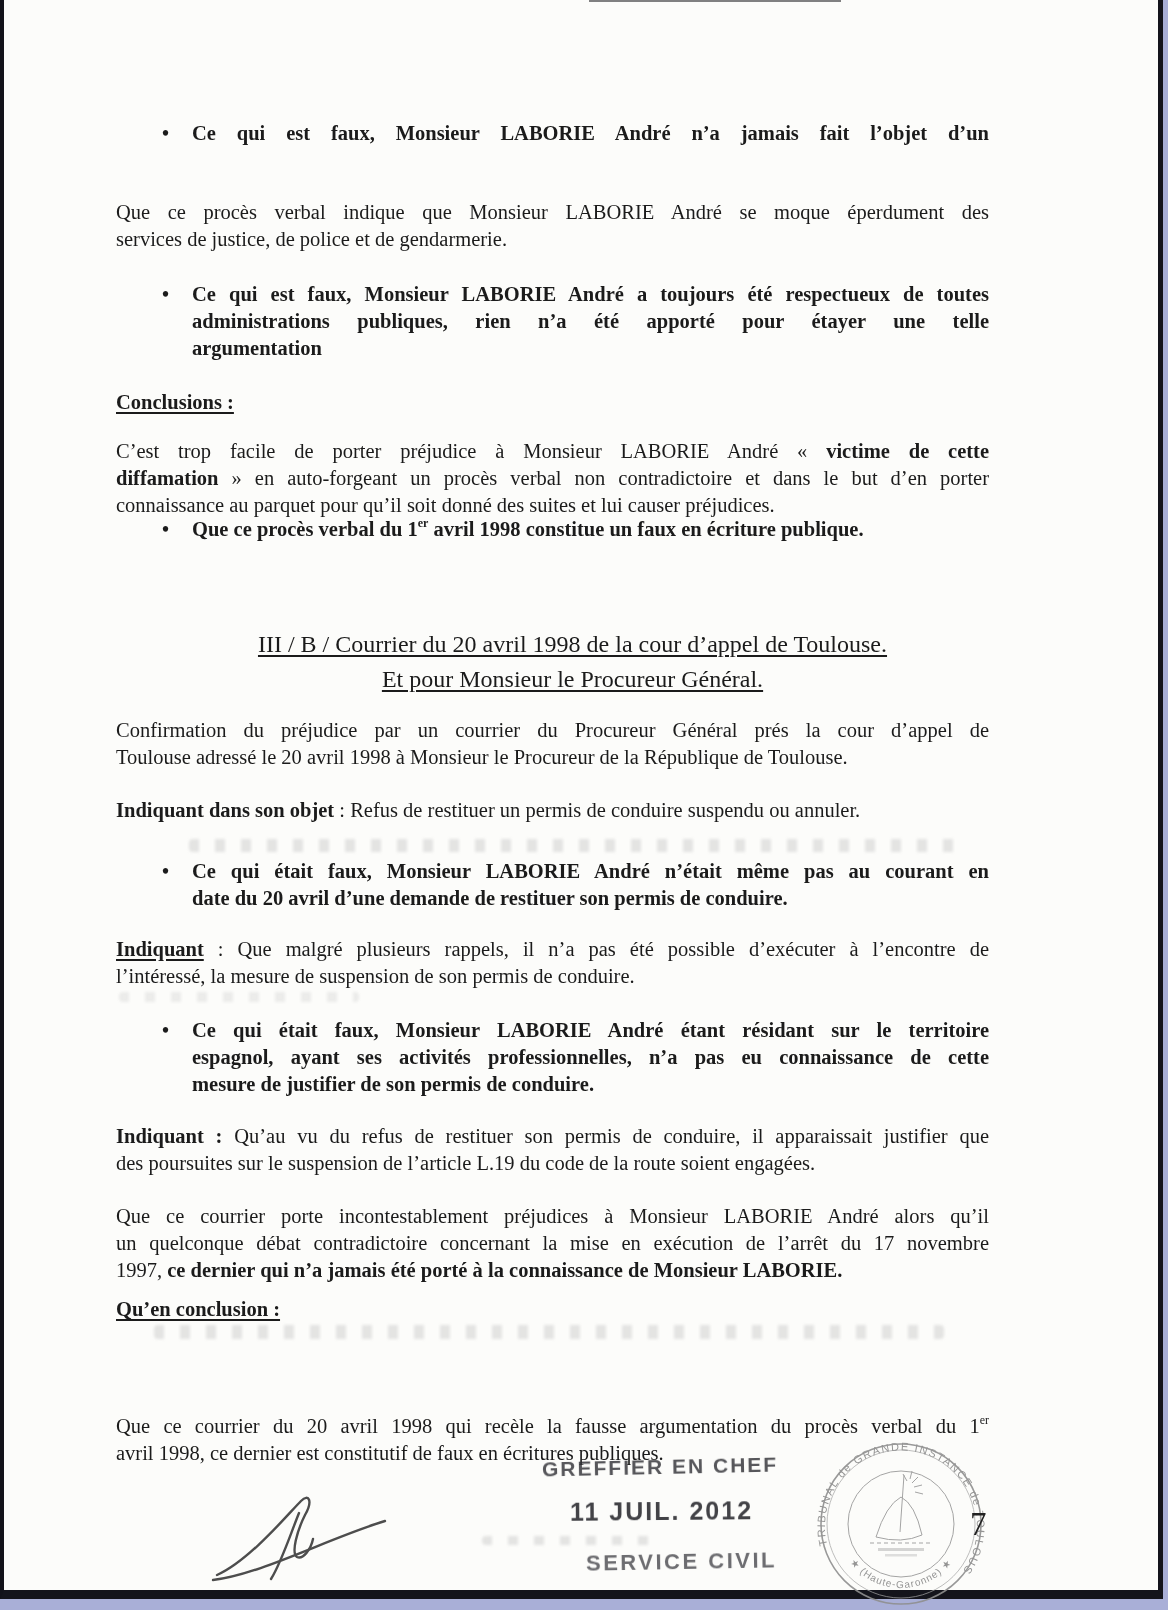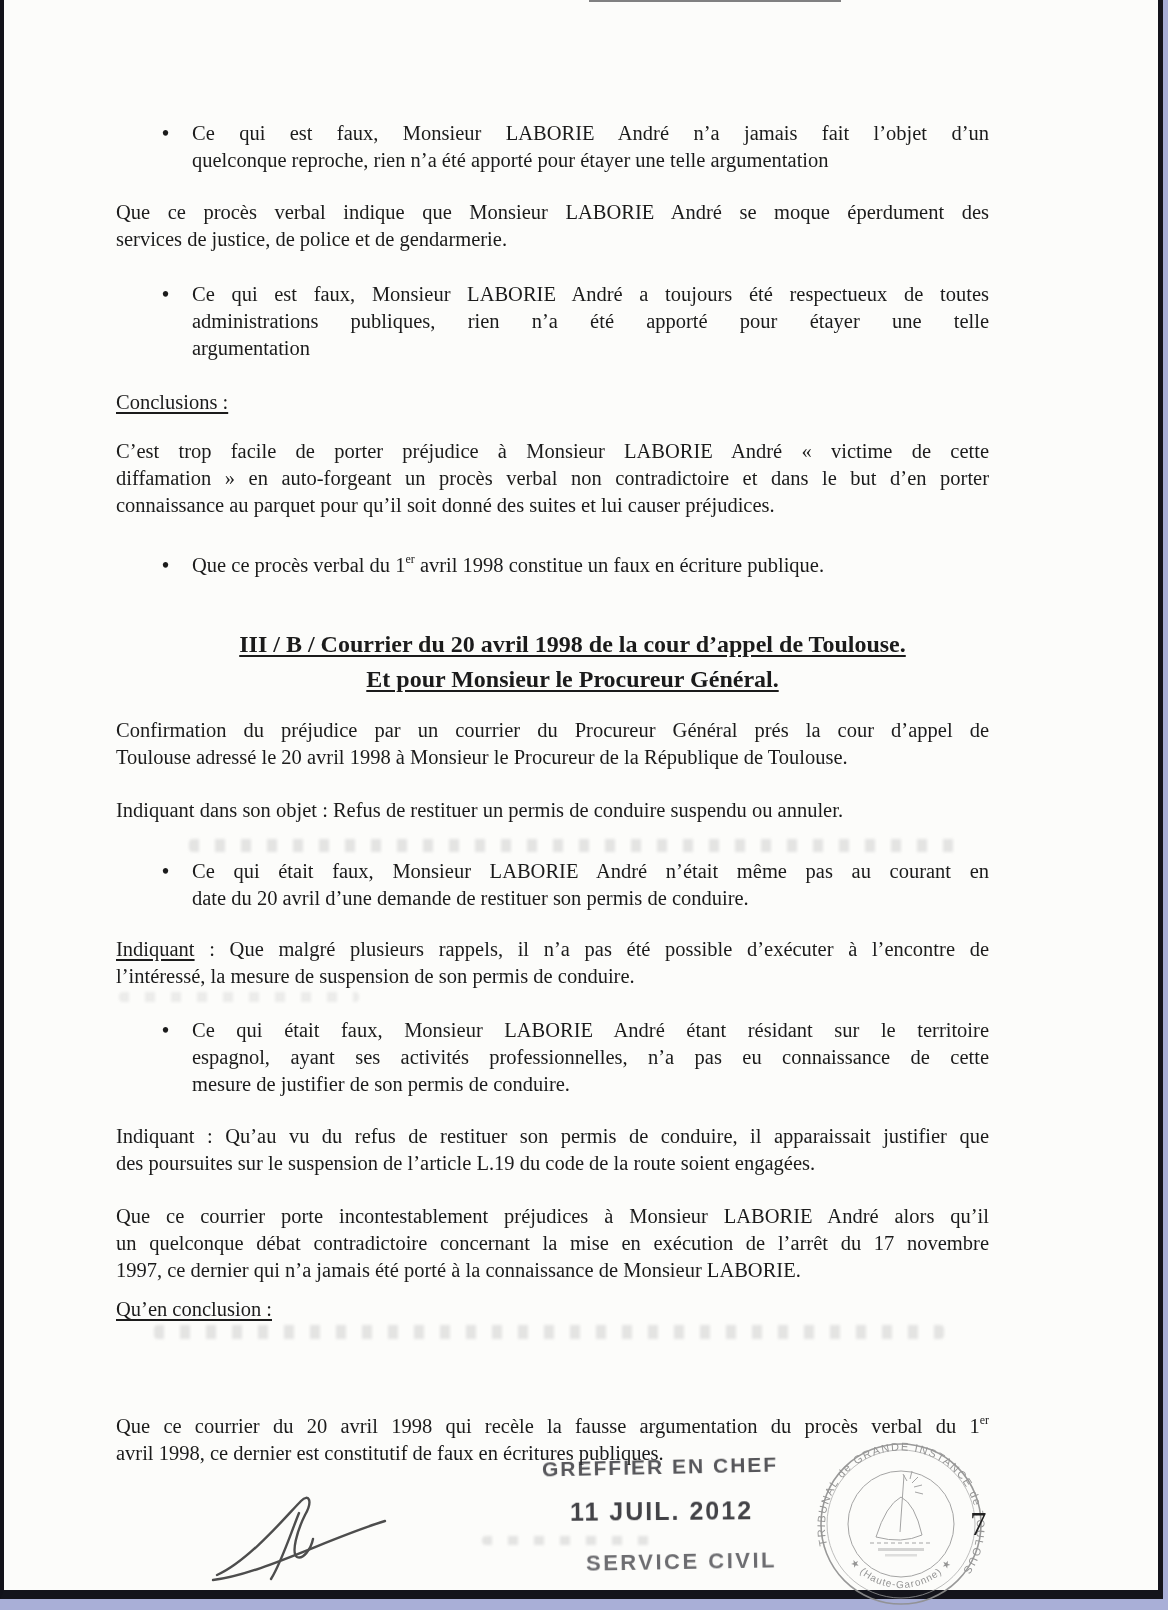--- a/index.html
+++ b/index.html
@@ -12,44 +12,43 @@
     border-left:4px solid #12121a;
     border-right:5px solid #14141c;
     border-bottom:9px solid #14141c;
     z-index:1;
   }
   .blk { position:absolute; color:#1b1b1b; font-size:20.5px; line-height:27px; }
   .para { left:112px; width:873px; }
   .bullet { left:152px; width:797px; padding-left:36px; }
   .bullet::before { content:"\2022"; position:absolute; left:6px; top:0; font-weight:bold; font-size:20px; }
   .jl { text-align:justify; text-align-last:justify; }
-  .bold { font-weight:normal; }
+  .bold { font-weight:bold; }
   .ul { text-decoration:underline; text-decoration-thickness:2px; text-underline-offset:3px;text-align:right; }
   sup.er { font-size:12px; vertical-align:9px; line-height:0; }
-  .heading { left:112px; width:873px; padding-left:20px; text-align:center; font-weight:bold; font-size:24px; line-height:35px; }
+  .heading { left:112px; width:873px; padding-left:20px; text-align:center; font-weight:normal; font-size:24px; line-height:35px; }
   .stamp { position:absolute; font-family:"Liberation Sans","DejaVu Sans",sans-serif; font-weight:bold; z-index:2; }
   .stamp-greffier { left:538px; top:1455px; font-size:21px; letter-spacing:2px; color:rgba(50,50,55,0.82); transform:rotate(-1.2deg); filter:blur(0.5px); }
   .stamp-date { left:566px; top:1497px; font-size:25px; letter-spacing:2px; color:rgba(40,40,45,0.88); transform:rotate(-0.5deg); filter:blur(0.3px); }
   .stamp-service { left:582px; top:1549px; font-size:22px; letter-spacing:2.5px; color:rgba(60,60,65,0.75); transform:rotate(-1deg); filter:blur(0.6px); }
   .pageno { position:absolute; left:970px; top:1506px; font-size:33px; color:#222; z-index:4; }
   .seal { position:absolute; left:814px; top:1437px; width:174px; height:174px; z-index:3; opacity:0.9; filter:blur(0.3px); }
   .signature { position:absolute; left:205px; top:1483px; width:185px; height:102px; z-index:2; }
   .artifact { position:absolute; background:repeating-linear-gradient(90deg, rgba(90,90,95,0.15) 0 10px, rgba(0,0,0,0) 10px 26px); filter:blur(1.6px); border-radius:4px; z-index:1; }
   .topline { position:absolute; left:585px; top:0; width:252px; height:2px; background:rgba(25,25,30,0.55); }
 </style>
 </head>
 <body>
 
 <div class="outer">
   <div class="page">
     <div class="topline"></div>
 
     <div class="blk bullet bold" style="top:120px">
       <div class="jl"><span>Ce qui est faux, Monsieur LABORIE André n’a jamais fait l’objet d’un</span></div>
-      <div><span>quelconque reproche, rien n’a été apporté pour étayer une telle argumentation</span></div>
     </div>
 
     <div class="blk para" style="top:199px">
       <div class="jl"><span>Que ce procès verbal indique que Monsieur LABORIE André se moque éperdument des</span></div>
       <div><span>services de justice, de police et de gendarmerie.</span></div>
     </div>
 
     <div class="blk bullet bold" style="top:281px">
       <div class="jl"><span>Ce qui est faux, Monsieur LABORIE André a toujours été respectueux de toutes</span></div>
       <div class="jl"><span>administrations publiques, rien n’a été apporté pour étayer une telle</span></div>
@@ -59,21 +58,21 @@
     <div class="blk para" style="top:389px">
       <span class="bold ul">Conclusions :</span>
     </div>
 
     <div class="blk para" style="top:438px">
       <div class="jl"><span>C’est trop facile de porter préjudice à Monsieur LABORIE André « </span><span class="bold">victime de cette</span></div>
       <div class="jl"><span class="bold">diffamation</span><span> » en auto-forgeant un procès verbal non contradictoire et dans le but d’en porter</span></div>
       <div><span>connaissance au parquet  pour qu’il soit donné des suites et lui causer préjudices.</span></div>
     </div>
 
-    <div class="blk bullet bold" style="top:552px">
+    <div class="blk bullet bold" style="top:516px">
       <div><span>Que ce procès verbal du 1</span><sup class="er">er</sup><span> avril 1998 constitue un faux en écriture publique.</span></div>
     </div>
 
     <div class="blk heading" style="top:627px">
       <div><span class="ul">III / B /  Courrier du 20 avril 1998 de la cour d’appel de Toulouse.</span></div>
       <div><span class="ul">Et pour Monsieur le Procureur Général.</span></div>
     </div>
 
     <div class="blk para" style="top:717px">
       <div class="jl"><span>Confirmation du préjudice par un courrier du Procureur Général prés la cour d’appel de</span></div>

